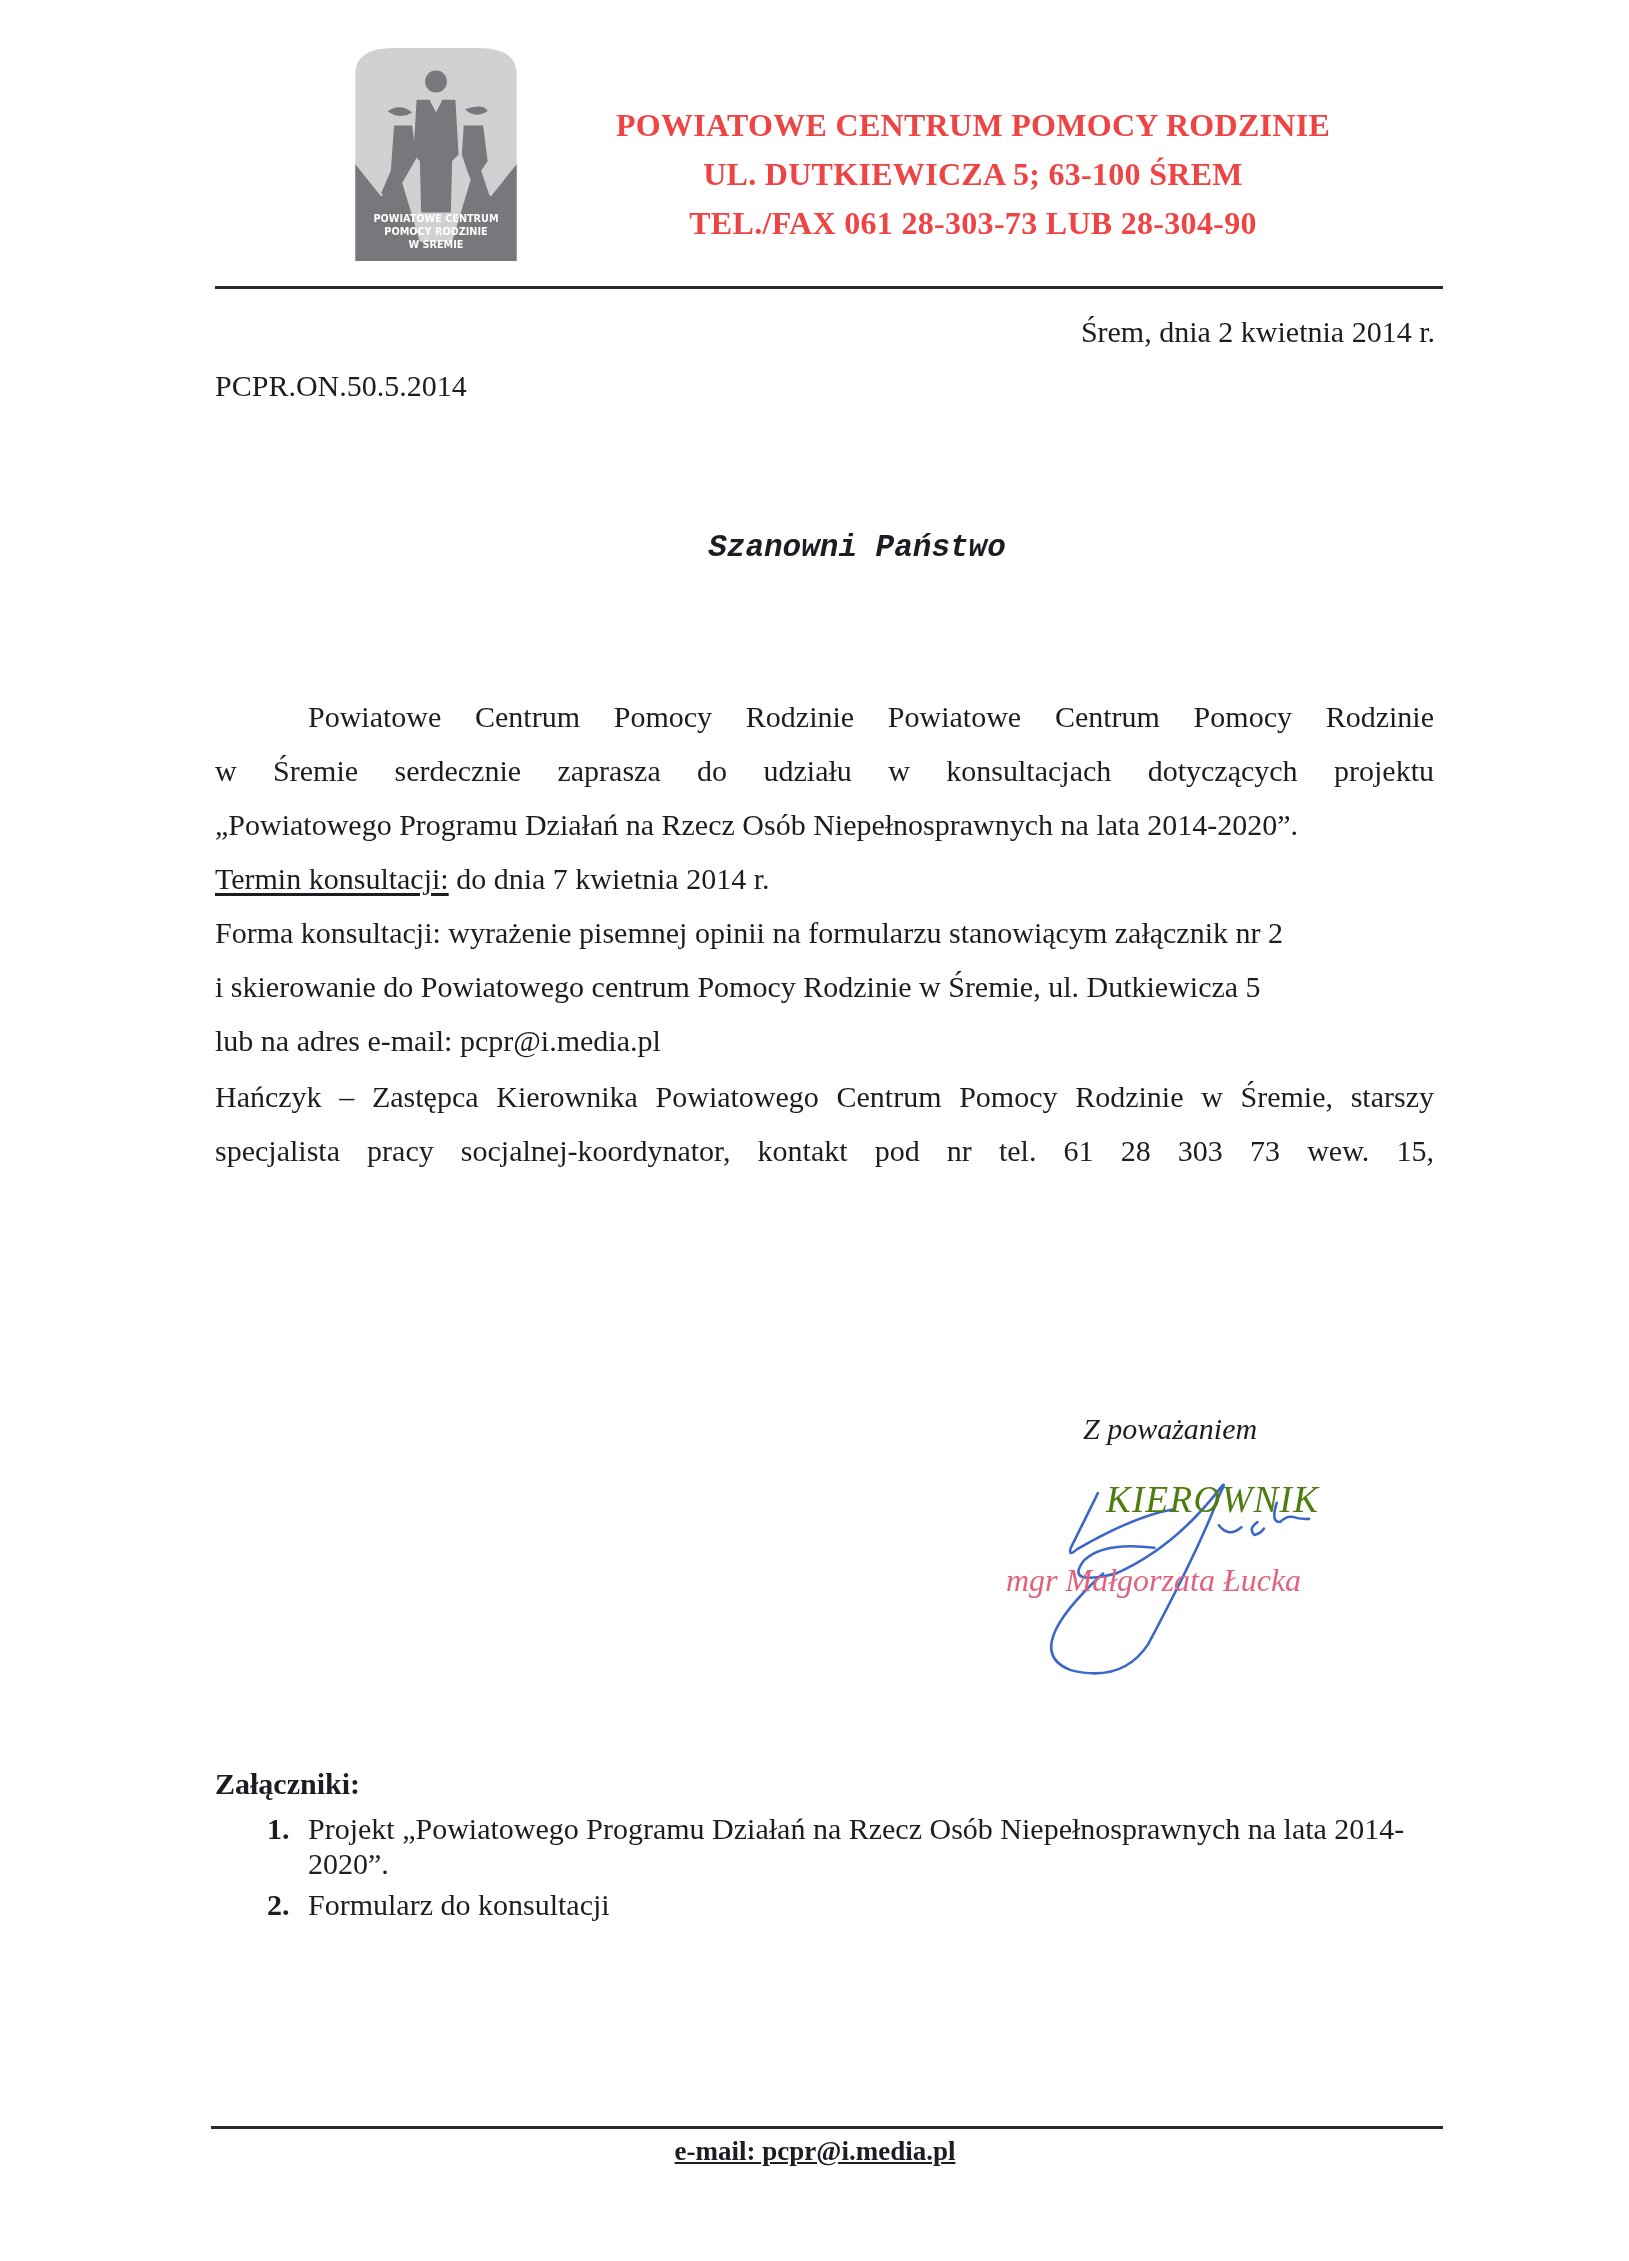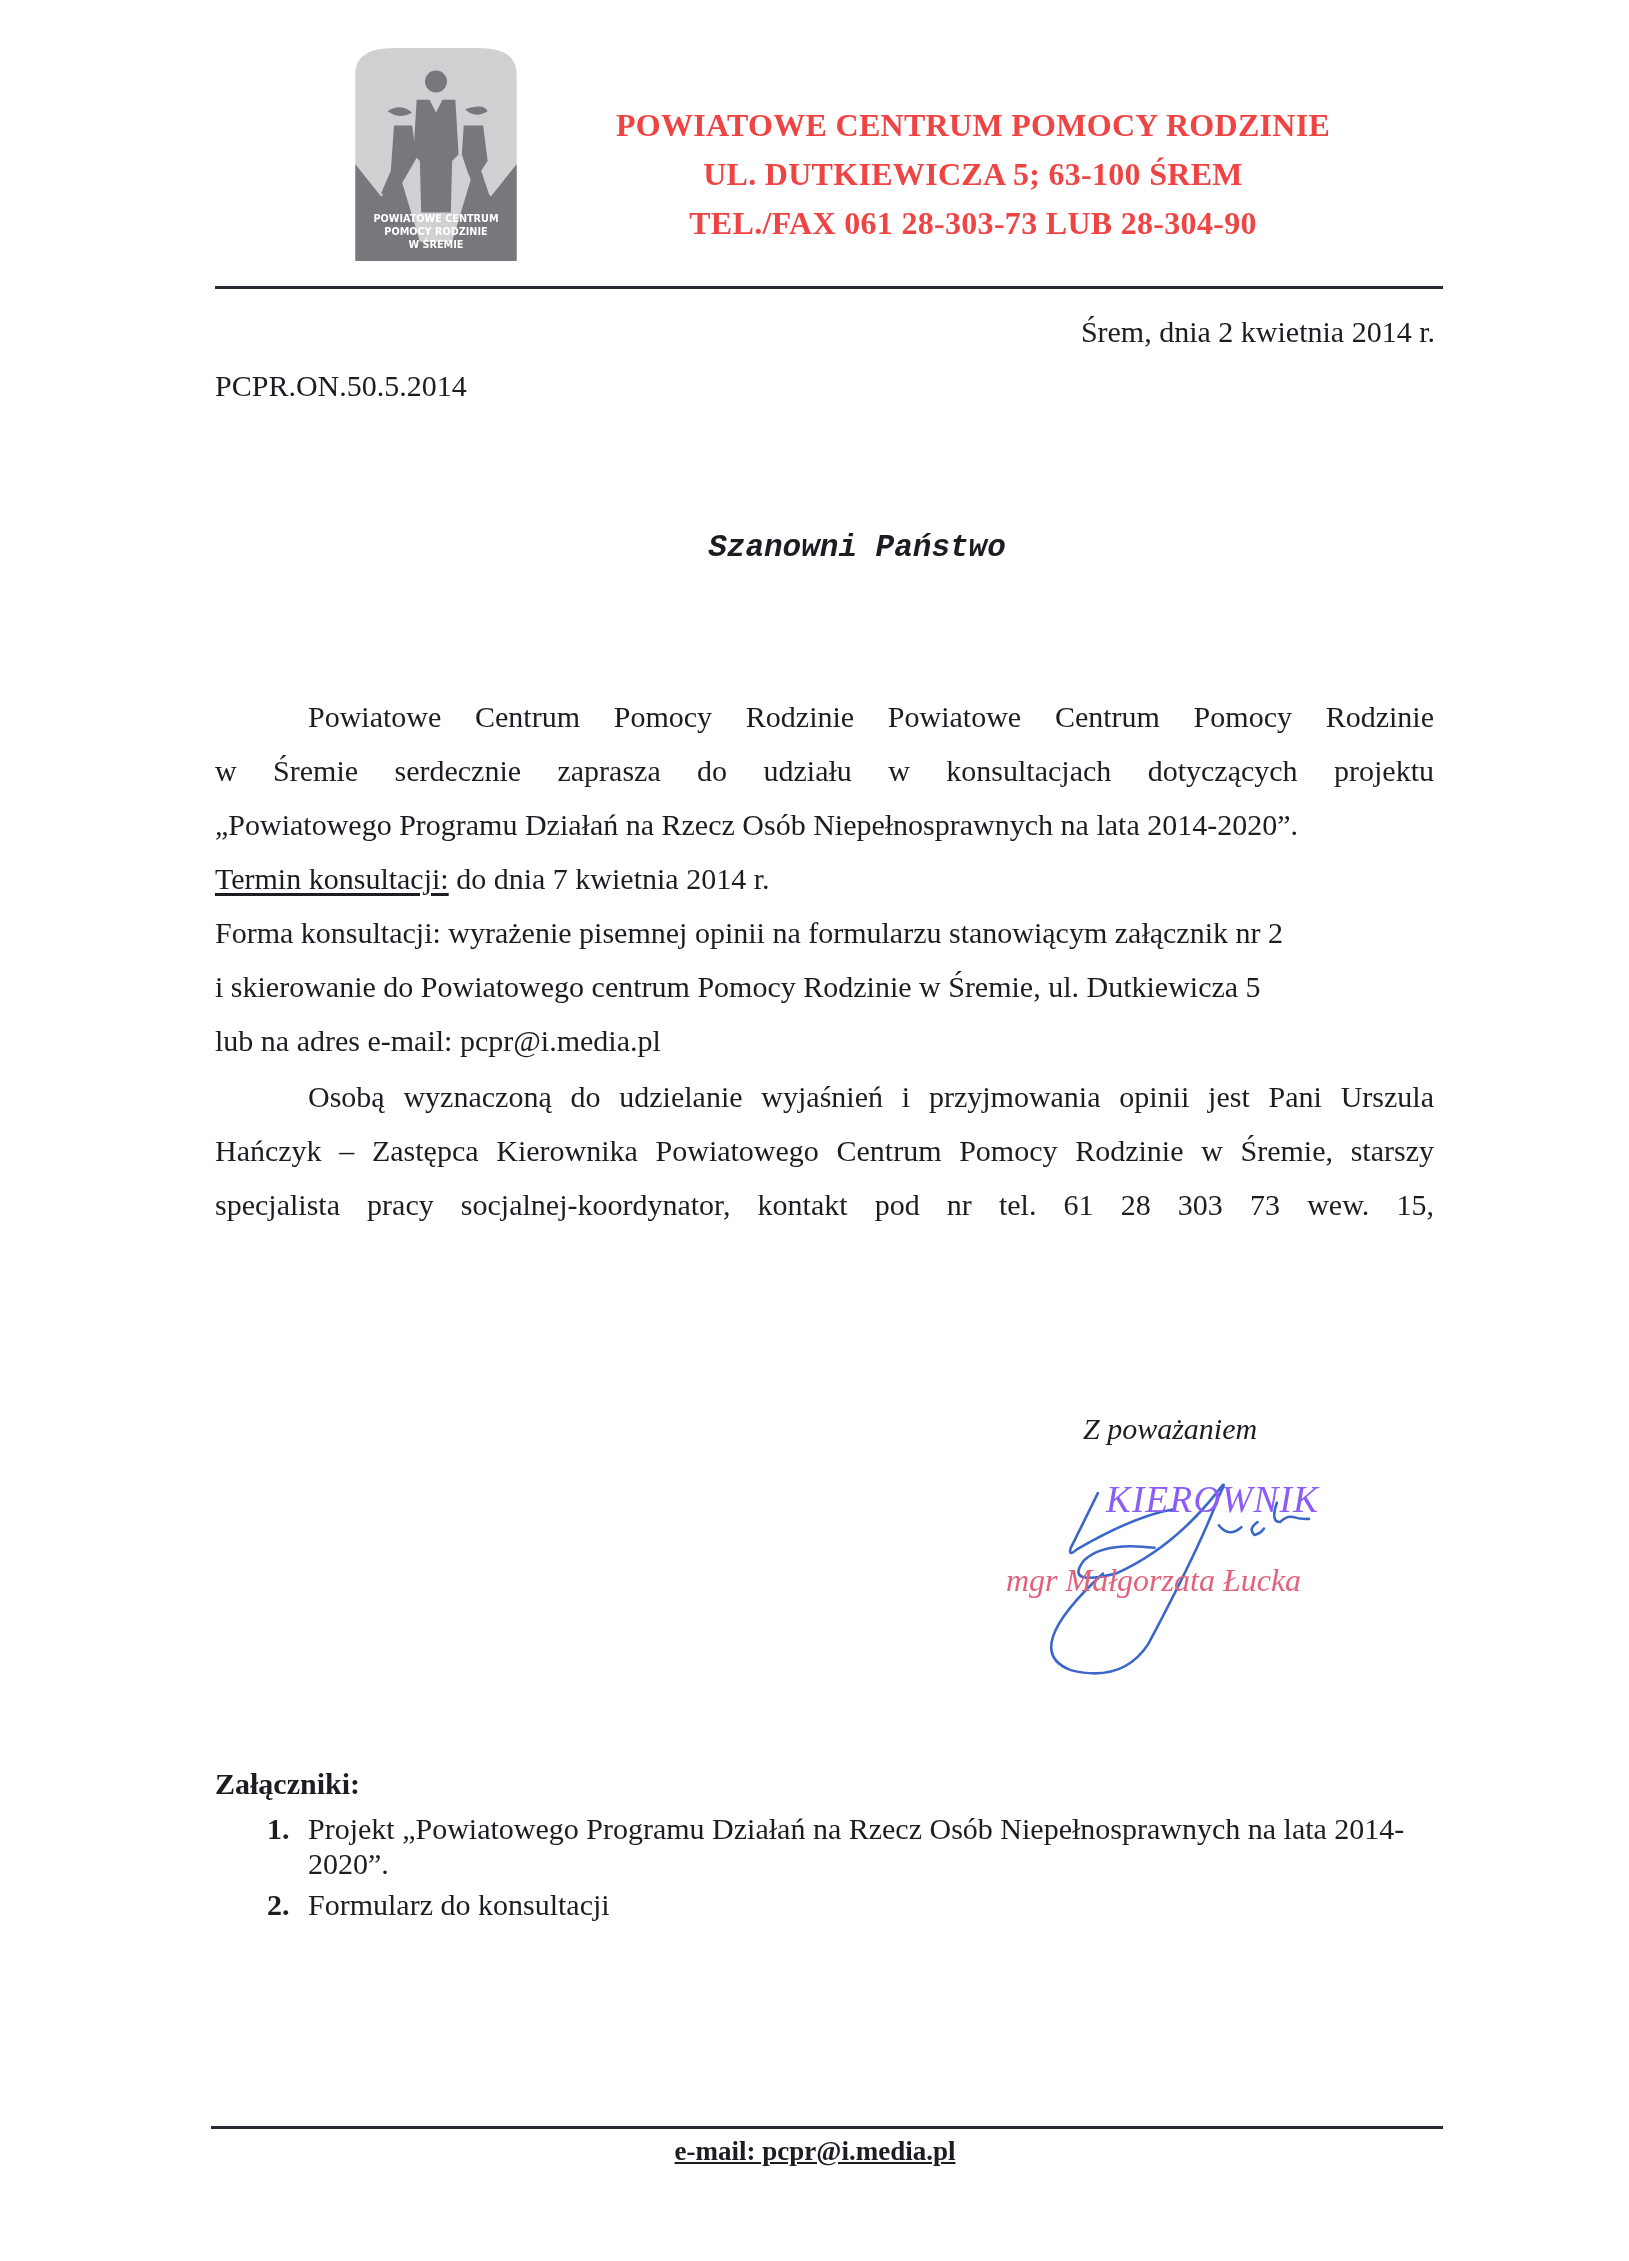--- a/index.html
+++ b/index.html
@@ -43,21 +43,21 @@
 
     .p-osoba { top: 1070px; }
     .p-osoba .first { text-indent: 93px; }
     sup { font-size: 18px; vertical-align: 14px; line-height: 0; }
 
     .closing { left: 1083px; top: 1412px; font-size: 30px; font-style: italic; }
 
     .stamp { left: 1006px; top: 1477px; width: 400px; height: 206px; }
     .stamp svg { width: 100%; height: 100%; display: block; overflow: visible; }
     .stamp .st1 { position: absolute; left: 100px; top: 1.3px; font-size: 37px; font-style: italic;
-                  color: #8b5cf6; letter-spacing: 1.3px; font-family: "Liberation Serif", serif; }
+                  color: #4d7c0f; letter-spacing: 1.3px; font-family: "Liberation Serif", serif; }
     .stamp .st2 { position: absolute; left: 0px; top: 85px; font-size: 32px; font-style: italic;
                   color: #e2627e; font-family: "Liberation Serif", serif; }
 
     .att-title { left: 215px; top: 1767px; font-size: 30px; font-weight: bold; }
     .att-list { left: 215px; top: 1811px; width: 1219px; font-size: 30px; line-height: 35px; margin: 0; padding: 0; list-style: none; }
     .att-list li { position: relative; padding-left: 93px; margin-bottom: 2.6px; }
     .att-list .num { position: absolute; left: 52px; top: 0; font-weight: bold; }
     .att-list li + li { margin-top: 6.4px; }
 
     .footer-email { left: 0; width: 1630px; top: 2136px; text-align: center; font-size: 27px; font-weight: bold; text-decoration: underline; }
@@ -108,21 +108,20 @@
 </div>
 
 <div class="abs body p-term">
   <p><b class="u">Termin konsultacji:</b><b> do dnia 7 kwietnia 2014 r.</b></p>
   <p><b>Forma konsultacji:</b><span> wyrażenie pisemnej opinii na formularzu stanowiącym załącznik nr 2</span></p>
   <p>i skierowanie do Powiatowego centrum Pomocy Rodzinie w Śremie, ul. Dutkiewicza 5</p>
   <p>lub na adres e-mail: pcpr@i.media.pl</p>
 </div>
 
 <div class="abs body p-osoba">
-  <p class="first jl">Osobą wyznaczoną do udzielanie wyjaśnień i przyjmowania opinii jest Pani Urszula</p>
   <p class="jl">Hańczyk – Zastępca Kierownika Powiatowego Centrum Pomocy Rodzinie w Śremie, starszy</p>
   <p class="jl">specjalista pracy socjalnej-koordynator, kontakt pod nr tel. 61 28 303 73 wew. 15,</p>
 </div>
 
 <div class="abs closing">Z poważaniem</div>
 
 <div class="abs stamp">
   <div class="st1">KIEROWNIK</div>
   <div class="st2">mgr Małgorzata Łucka</div>
   <svg viewBox="0 0 620 320">

